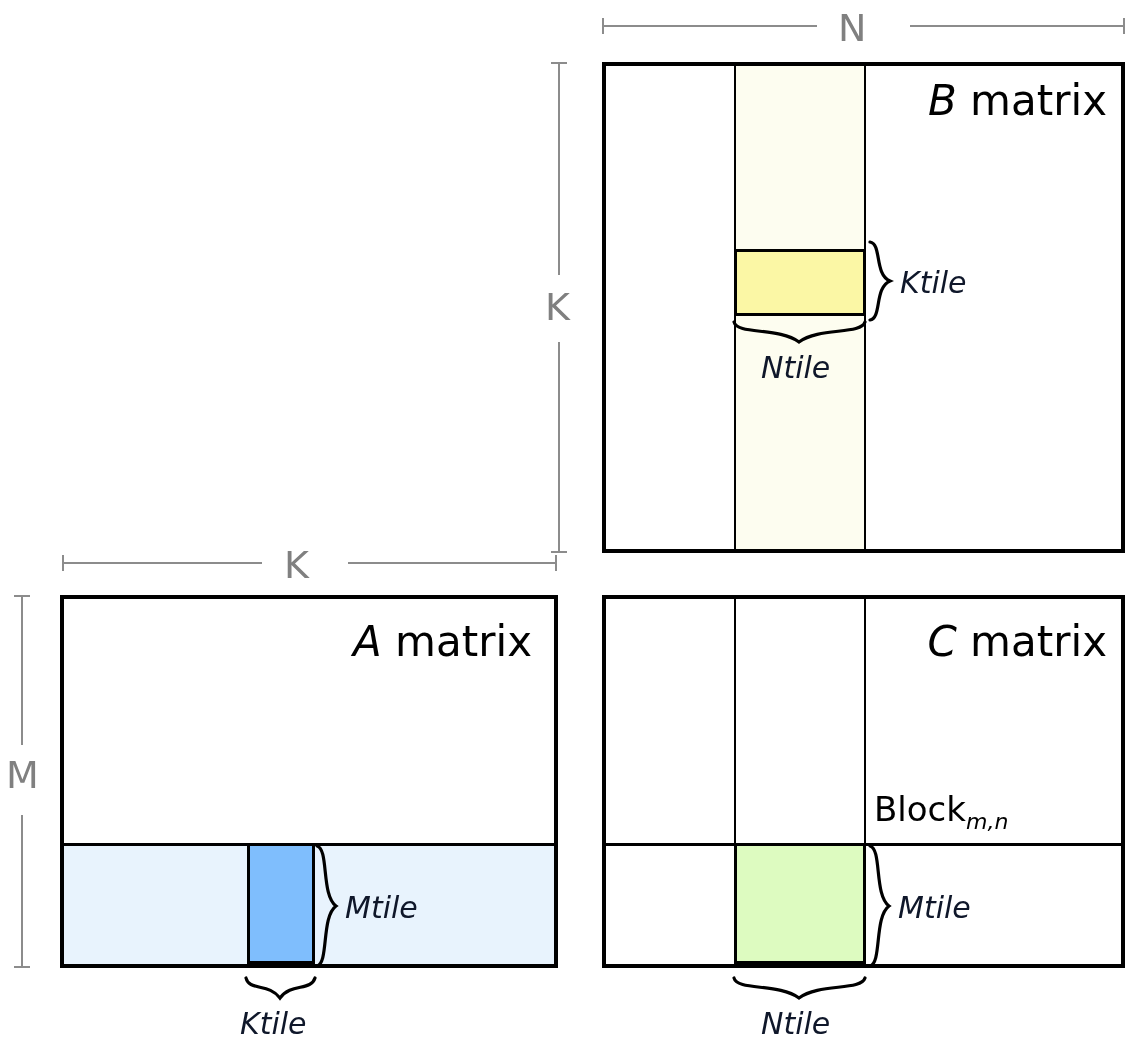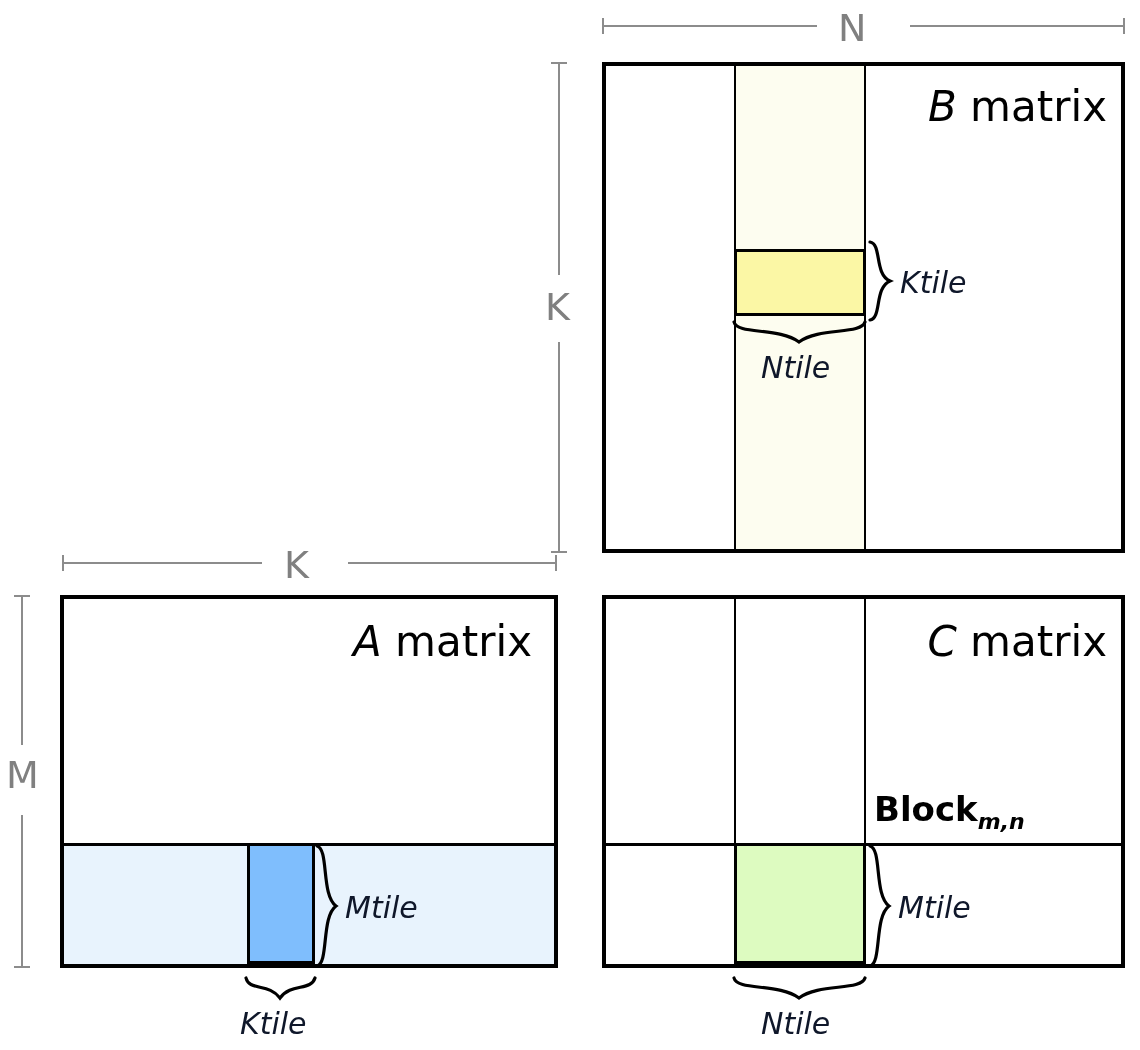--- a/index.html
+++ b/index.html
@@ -48,21 +48,20 @@
     letter-spacing: 0px;
   }
   .matrix-label .it {
     font-style: italic;
   }
   .block-label {
     position: absolute;
     font-size: 34px;
     color: #000000;
     white-space: nowrap;
-    font-weight: bold;
   }
   .block-label sub {
     font-style: italic;
     font-size: 22px;
   }
   .tile-label {
     position: absolute;
     font-size: 30px;
     font-style: italic;
     color: #0f172a;
@@ -122,21 +121,21 @@
     <div class="dim-label" style="left:545px; top:285px;">K</div>
   </div>
 
   <div class="box" style="left:602px; top:62px; width:523px; height:491px;">
 
     <div class="strip" style="left:128px; top:0px; width:130px; height:483px; background:#fdfdf0;"></div>
     <div class="vline" style="left:128px; top:0px; height:483px;"></div>
     <div class="vline" style="left:258px; top:0px; height:483px;"></div>
 
     <div class="tile" style="left:128px; top:183px; width:132px; height:67px; background:#fbf7a5;"></div>
-    <span class="matrix-label" style="right:14px; top:16px;"><span class="it">B</span><span> matrix</span></span>
+    <span class="matrix-label" style="right:14px; top:10px;"><span class="it">B</span><span> matrix</span></span>
   </div>
 
   <svg class="brace" style="left:866px; top:240px;" width="36" height="82" viewBox="0 0 36 82">
     <path d="M 4 2 C 16 4, 8 34, 24 41 C 8 48, 16 78, 4 80" fill="none" stroke="#000000" stroke-width="3.2" stroke-linecap="round"></path>
   </svg>
   <span class="tile-label" style="left:900px; top:265px;">Ktile</span>
 
   <svg class="brace" style="left:731px; top:318px;" width="138" height="32" viewBox="0 0 138 32">
     <path d="M 3 4 C 6 17, 48 9, 68 24 C 88 9, 130 17, 134 4" fill="none" stroke="#000000" stroke-width="3.2" stroke-linecap="round"></path>
   </svg>

